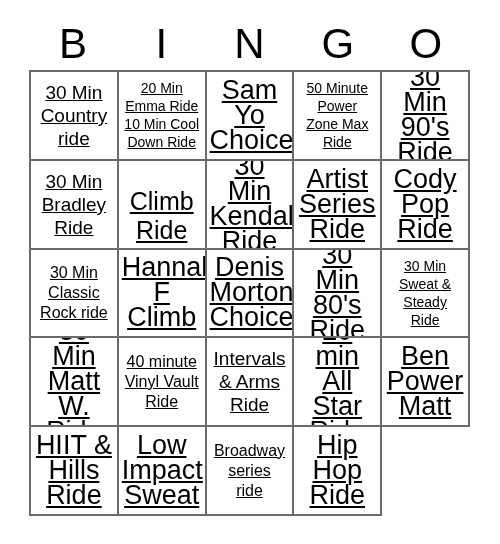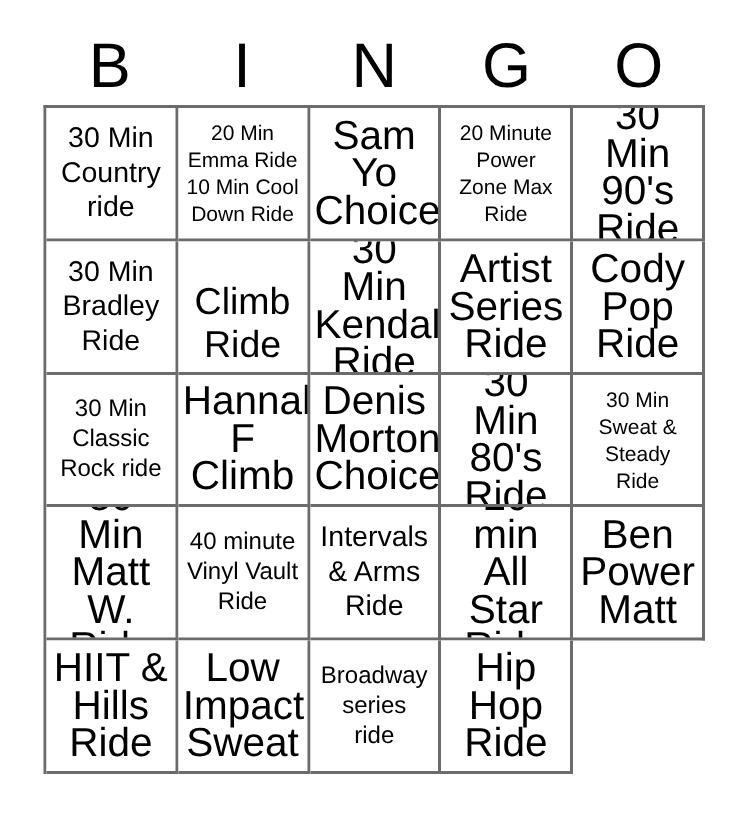--- a/index.html
+++ b/index.html
@@ -62,20 +62,21 @@
     box-sizing: border-box;
     border-right: 2px solid #6b6b6b;
     border-bottom: 2px solid #6b6b6b;
     display: flex;
     align-items: center;
     justify-content: center;
     text-align: center;
     padding: 2px 3px;
     overflow: hidden;
     background: #ffffff;
+    text-decoration: underline;
   }
 
   .cell-text {
     display: block;
     width: 100%;
     text-align: center;
     white-space: pre-line;
     color: #000000;
   }
 
@@ -126,21 +127,21 @@
 Emma Ride
 10 Min Cool
 Down Ride</span>
       </div>
       <div class="bingo-cell size-lg">
         <span class="cell-text">Sam
 Yo
 Choice</span>
       </div>
       <div class="bingo-cell size-xs">
-        <span class="cell-text">20 Minute
+        <span class="cell-text">50 Minute
 Power
 Zone Max
 Ride</span>
       </div>
       <div class="bingo-cell size-lg">
         <span class="cell-text">30 Min
 90's
 Ride</span>
       </div>
       <div class="bingo-cell size-md">

